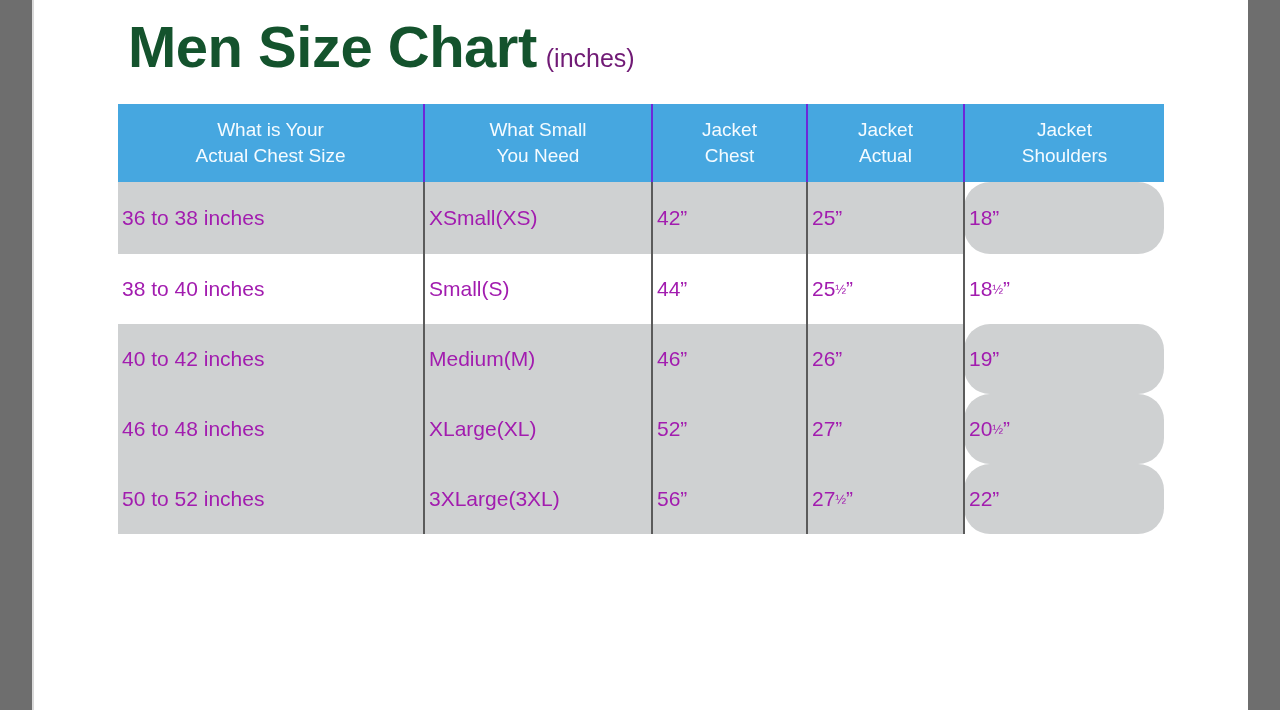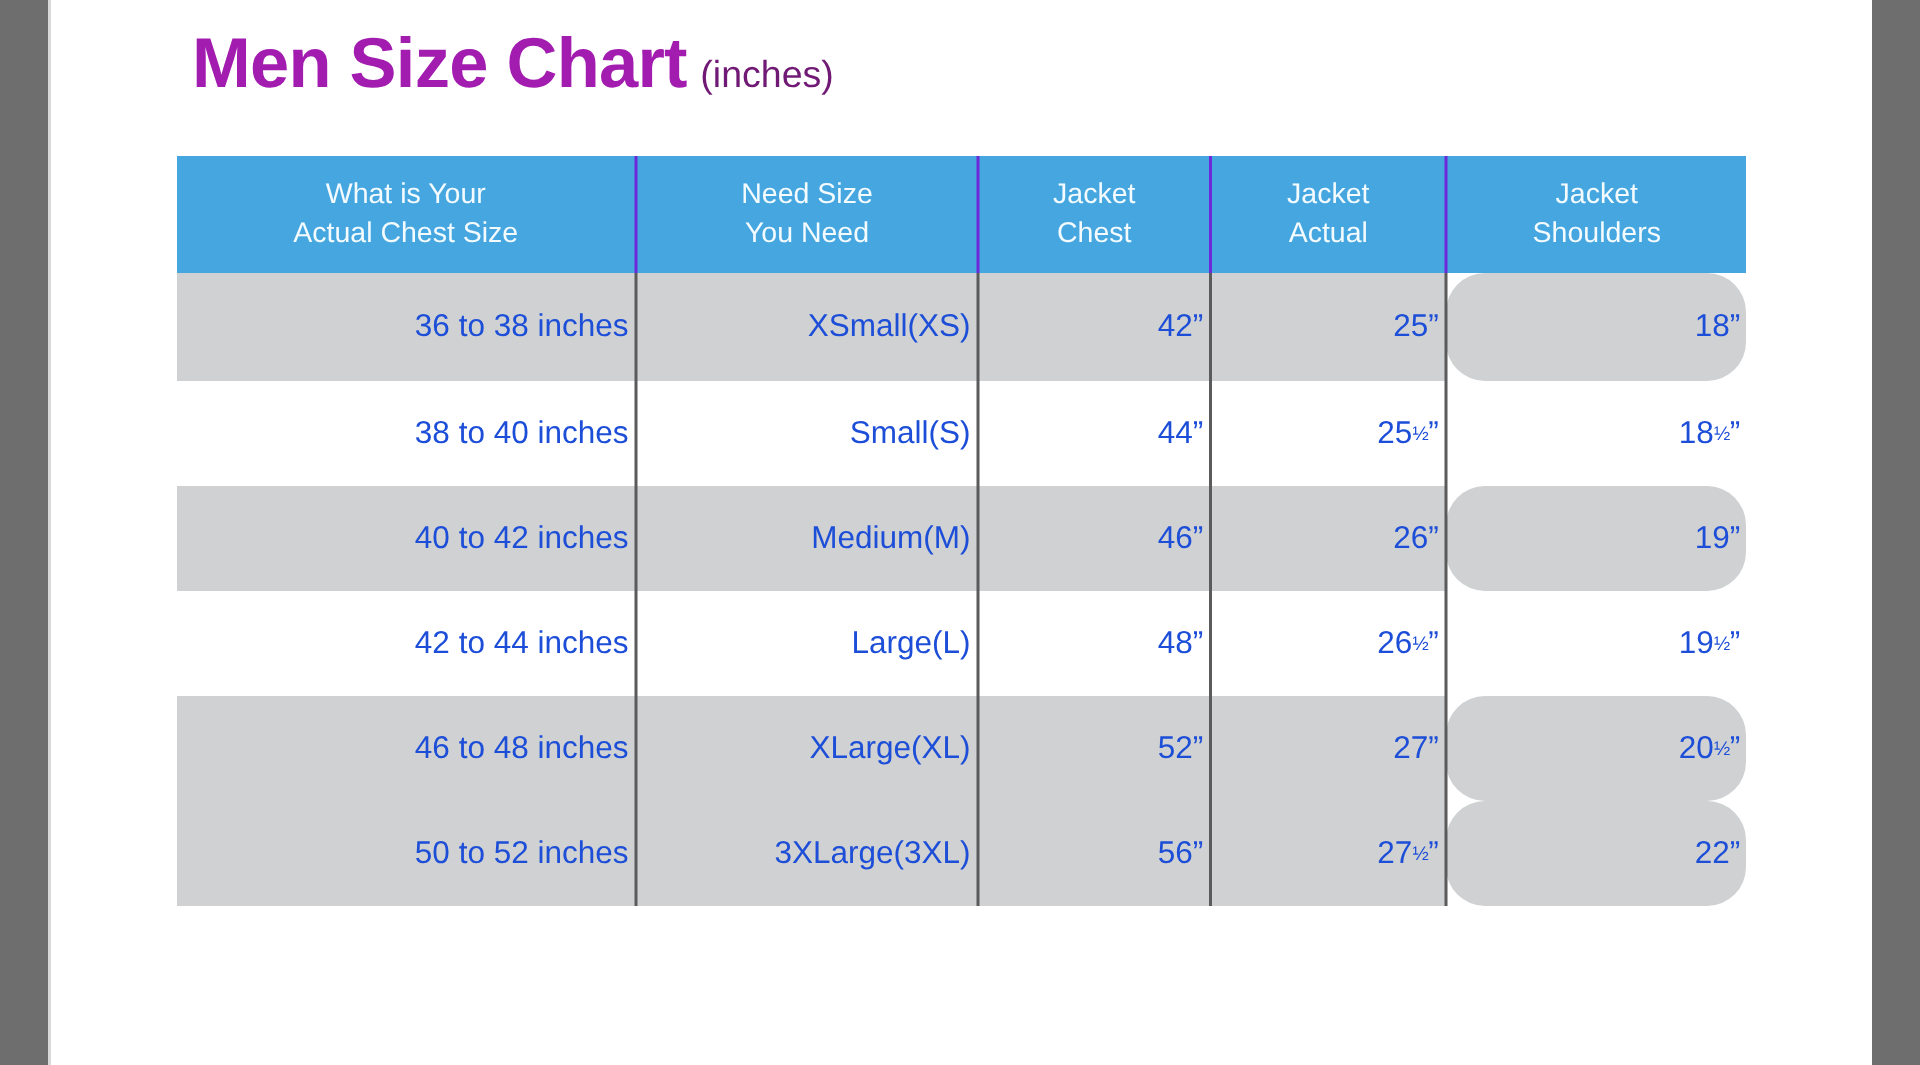--- a/index.html
+++ b/index.html
@@ -48,23 +48,23 @@
 
   
   .title-row {
     position: absolute;
     left: 94px;
     top: 18px;
     display: flex;
     align-items: baseline;
   }
   .title-main {
-    font-size: 47px;
+    font-size: 58px;
     font-weight: 700;
-    color: #a21caf;
+    color: #14532d;
     letter-spacing: -0.5px;
     line-height: 1;
   }
   .title-sub {
     font-size: 25px;
     font-weight: 400;
     color: #701a75;
     margin-left: 9px;
     line-height: 1;
   }
@@ -93,22 +93,22 @@
     padding: 13px 4px 14px;
     text-align: center;
     vertical-align: middle;
     border-right: 2px solid #6d28d9;
   }
   .size-table thead th:last-child { border-right: none; }
   .size-table thead th .hl { display: block; white-space: nowrap; }
 
   .size-table tbody td {
     font-size: 21px;
-    color: #1d4ed8;
-    text-align: right;
+    color: #a21caf;
+    text-align: left;
     vertical-align: middle;
     height: 70px;
     padding: 0 4px;
     border-right: 2px solid #5b5b5b;
     white-space: nowrap;
   }
   .size-table tbody td:last-child { border-right: none; border-radius: 26px; }
 
   .size-table tbody tr.shade td { background: #cfd1d2; }
   .size-table tbody tr.plain td { background: #ffffff; }
@@ -147,21 +147,21 @@
           <col class="c3">
           <col class="c4">
       </colgroup>
       <thead>
         <tr>
             <th>
               <span class="hl">What is Your</span>
               <span class="hl">Actual Chest Size</span>
             </th>
             <th>
-              <span class="hl">Need Size</span>
+              <span class="hl">What Small</span>
               <span class="hl">You Need</span>
             </th>
             <th>
               <span class="hl">Jacket</span>
               <span class="hl">Chest</span>
             </th>
             <th>
               <span class="hl">Jacket</span>
               <span class="hl">Actual</span>
             </th>
@@ -186,27 +186,20 @@
             <td>25<span class="frac">½</span><span class="inch">”</span></td>
             <td>18<span class="frac">½</span><span class="inch">”</span></td>
           </tr>
           <tr class="shade">
             <td>40 to 42 inches</td>
             <td>Medium(M)</td>
             <td>46<span class="inch">”</span></td>
             <td>26<span class="inch">”</span></td>
             <td>19<span class="inch">”</span></td>
           </tr>
-          <tr class="plain">
-            <td>42 to 44 inches</td>
-            <td>Large(L)</td>
-            <td>48<span class="inch">”</span></td>
-            <td>26<span class="frac">½</span><span class="inch">”</span></td>
-            <td>19<span class="frac">½</span><span class="inch">”</span></td>
-          </tr>
           <tr class="shade">
             <td>46 to 48 inches</td>
             <td>XLarge(XL)</td>
             <td>52<span class="inch">”</span></td>
             <td>27<span class="inch">”</span></td>
             <td>20<span class="frac">½</span><span class="inch">”</span></td>
           </tr>
           <tr class="shade">
             <td>50 to 52 inches</td>
             <td>3XLarge(3XL)</td>

